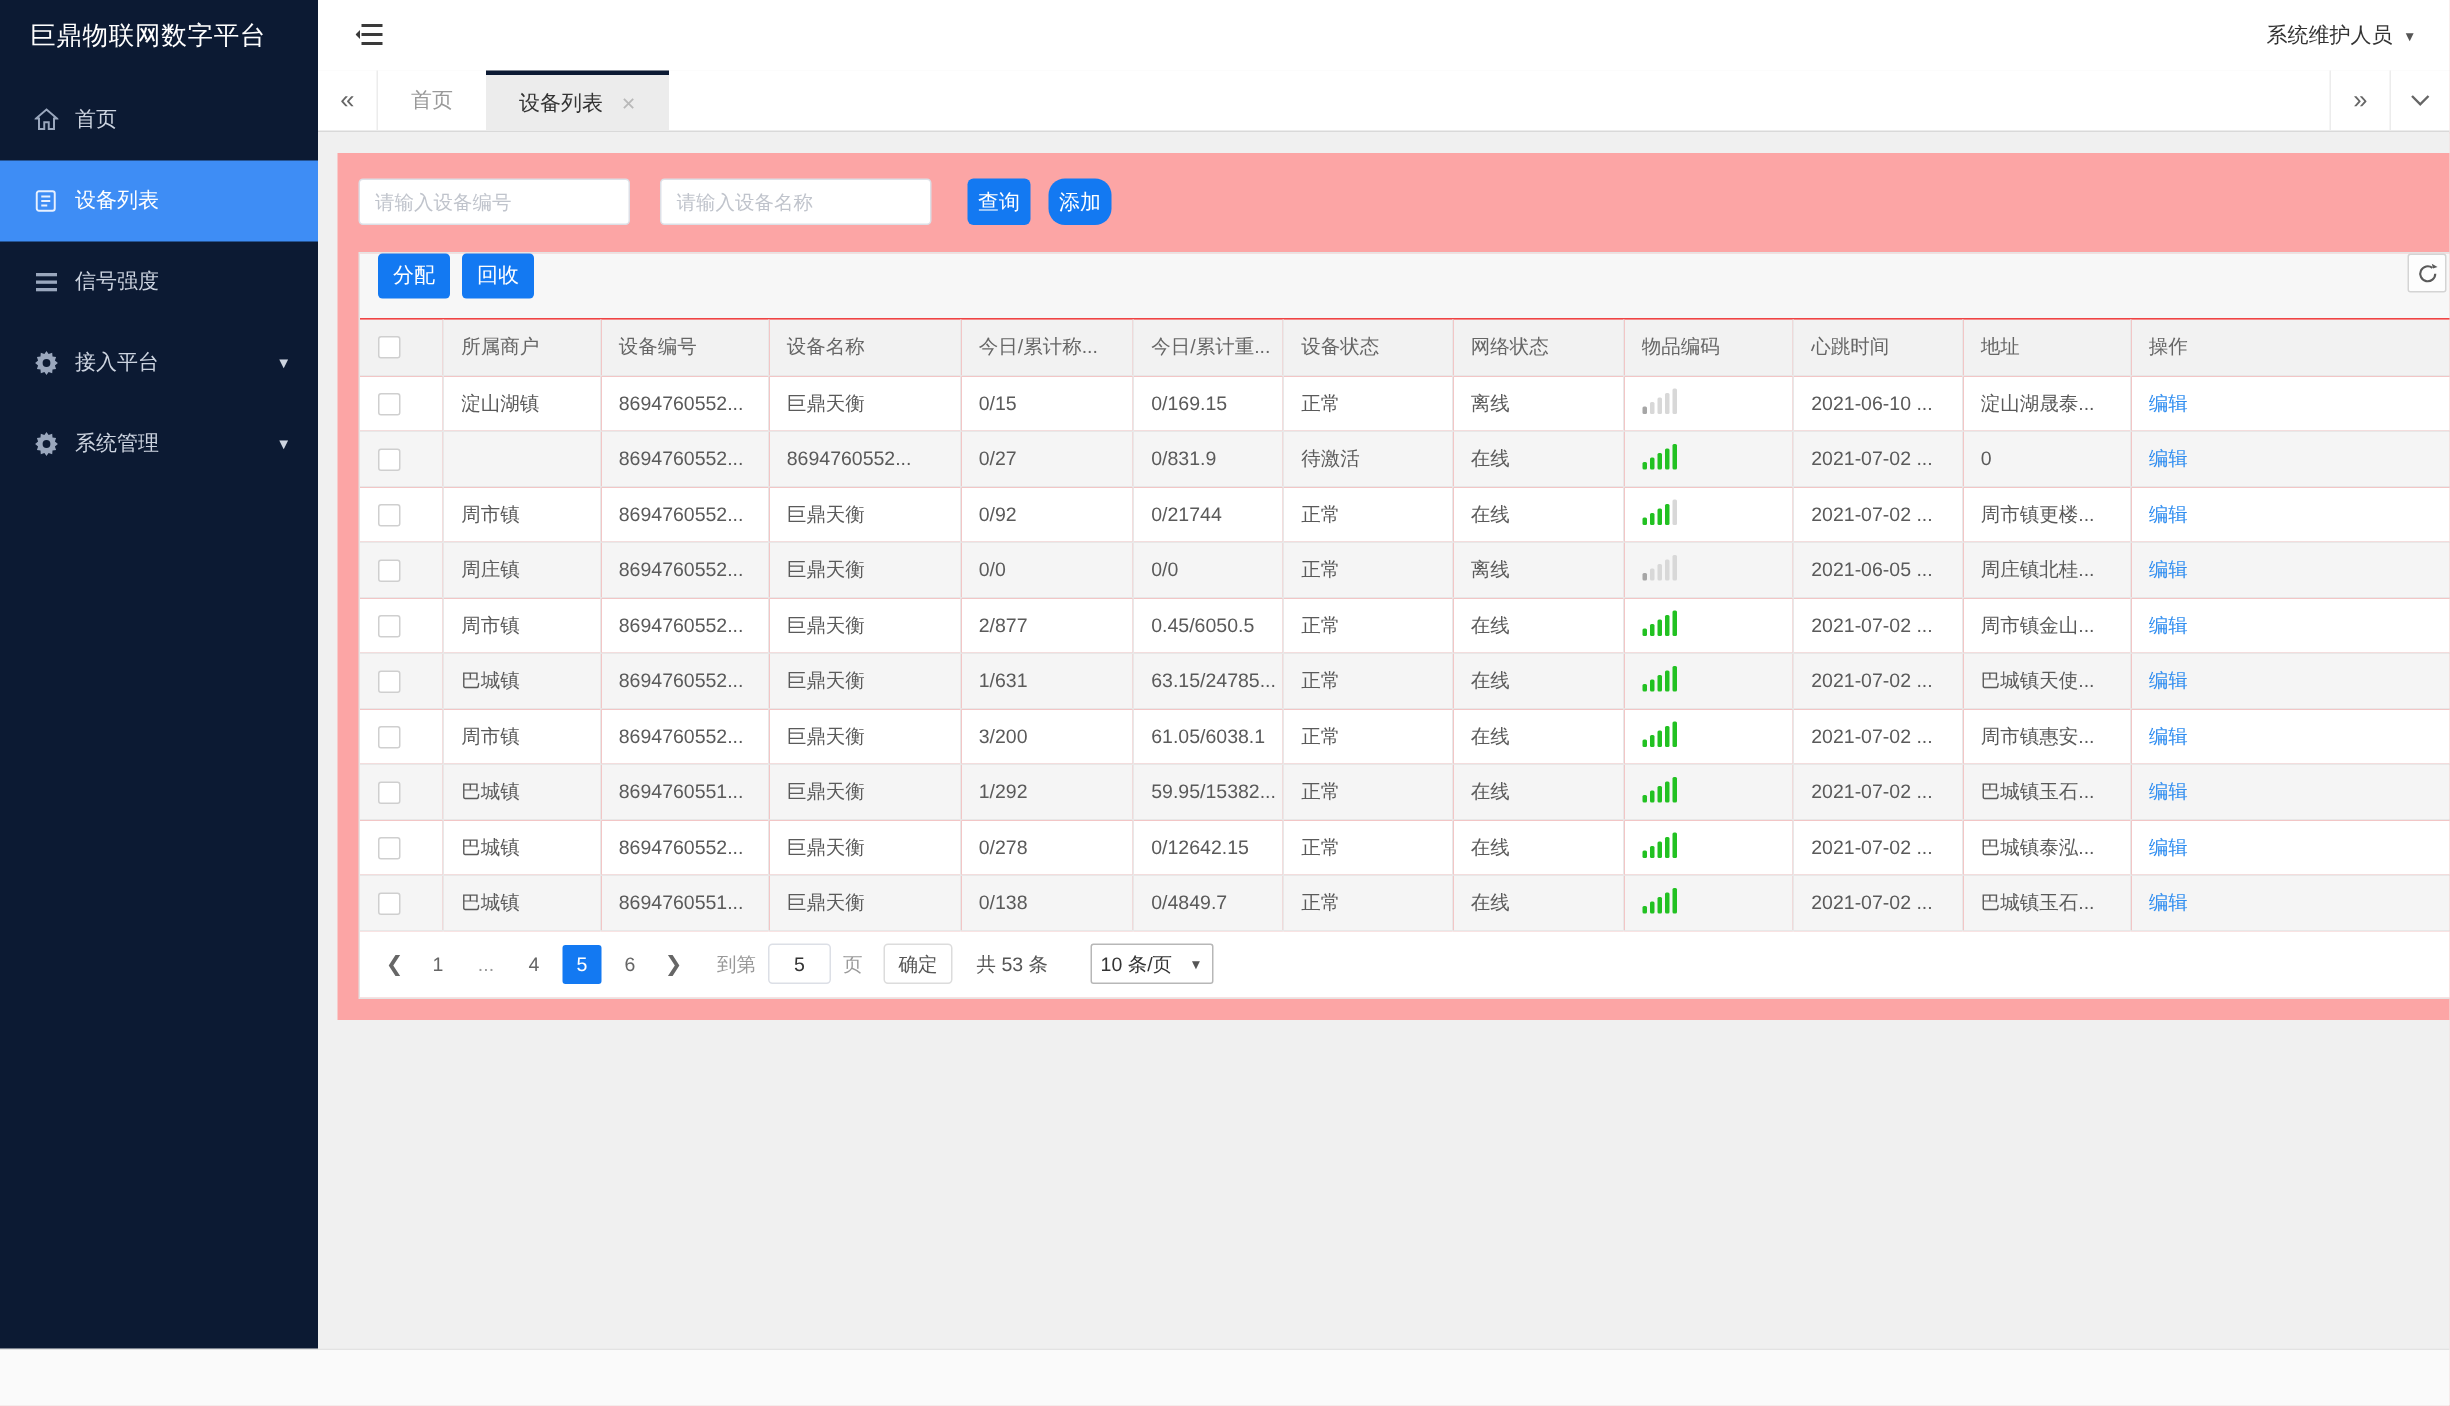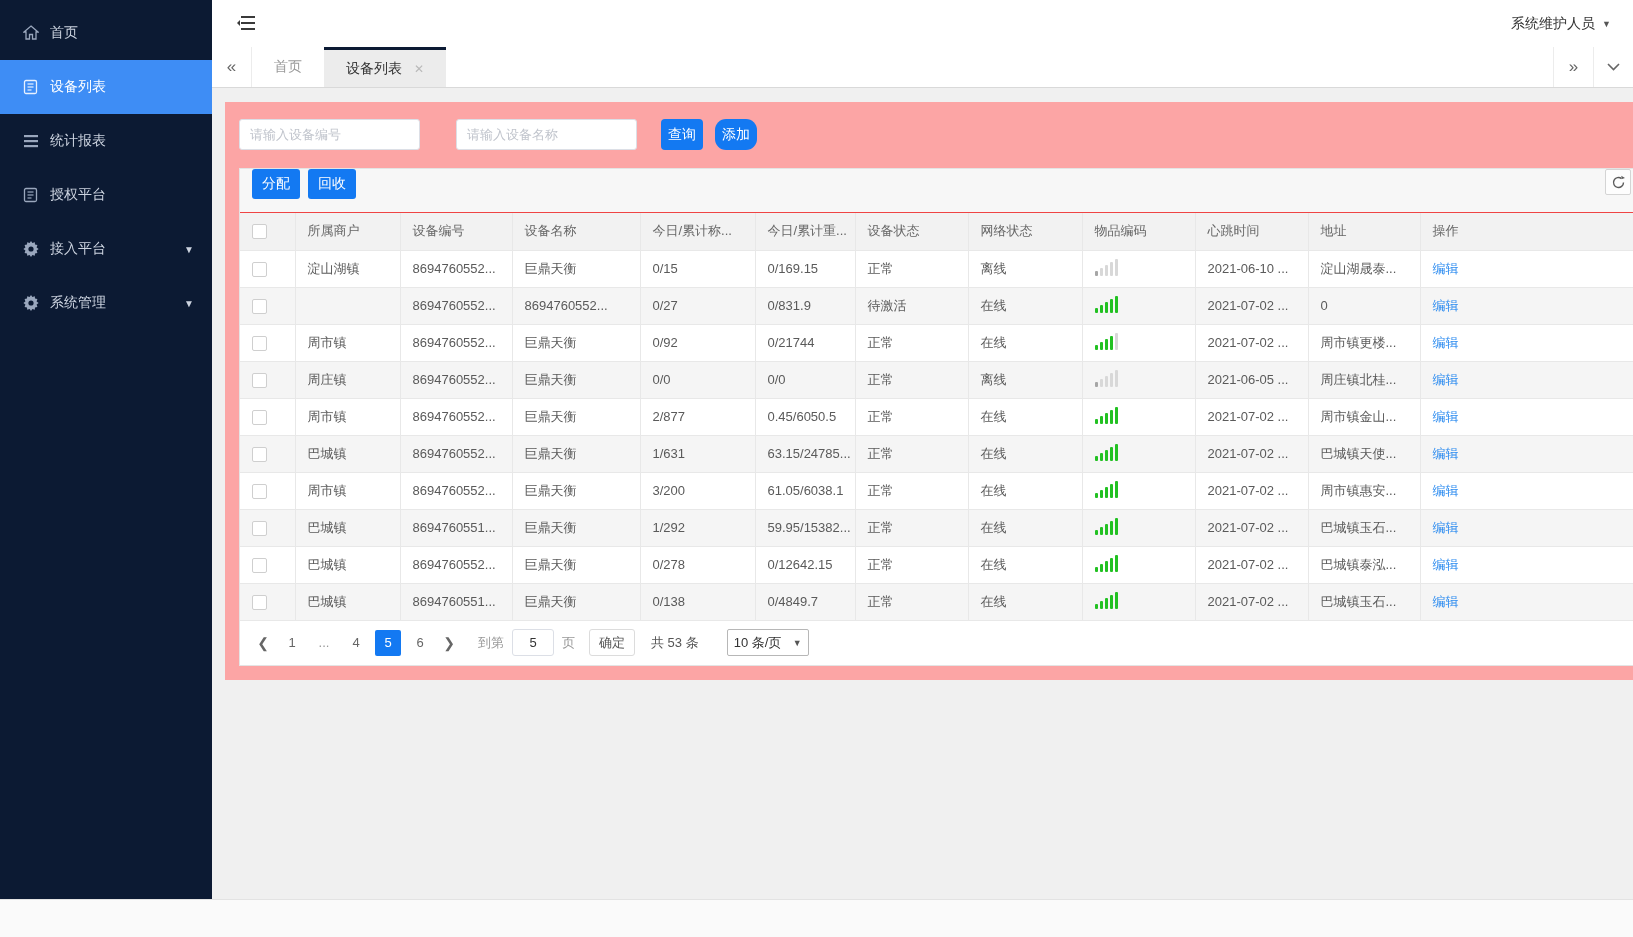--- a/index.html
+++ b/index.html
@@ -43,21 +43,21 @@
   
   .content { position:absolute; left:212px; top:89px; right:0; bottom:38px;
     background:#f0f0f0; overflow:hidden; }
   .panel { margin:13px; width:1541px; background:#fca5a5; padding:17px 14px 14px 14px; }
 
   .search-row { display:flex; align-items:center; }
   .search-input { width:181px; height:31px; border:1px solid #dcdfe6; border-radius:3px;
     padding:0 10px; font-size:13px; color:#333; outline:none;
     font-family:"Liberation Sans","DejaVu Sans",sans-serif; }
   .search-input::placeholder { color:#c0c4cc; }
-  .si-2 { margin-left:36px; }
+  .si-2 { margin-left:20px; }
   .btn-blue { background:#1379f2; color:#ffffff; border:none; border-radius:4px;
     font-size:14px; cursor:pointer; font-family:inherit; }
   .btn-query { width:42px; height:31px; margin-left:24px; }
   .btn-add { width:42px; height:31px; margin-left:12px;border-radius:11px; }
 
   .grid-box { margin-top:18px; border:1px solid #e4e4e4; }
   .grid-toolbar { height:44px; background:#f7f7f7; display:flex; align-items:flex-start;
     padding:0 12px; border-bottom:1px solid #ef4444; }
   .btn-assign,.btn-recycle { width:48px; height:30px; border-radius:3px; }
   .btn-recycle { margin-left:8px; }
@@ -106,20 +106,21 @@
   .size-select .caret { font-size:9px; color:#555; }
 
   .bottom-strip { position:absolute; left:0; bottom:0; width:100%; height:38px;
     background:#fafafa; border-top:1px solid #e3e3e3; }
   svg { display:block; }
 </style>
 </head>
 <body>
 
 <div class="sidebar">
+  <div class="sidebar-title">巨鼎物联网数字平台</div>
   <div class="menu" id="menu-root">
       <div class="menu-item">
         <span class="mi-icon">
           <svg width="16" height="16" viewBox="0 0 16 16">
             <path d="M8 1 L15 7 H13 V14 H9.5 V9.5 H6.5 V14 H3 V7 H1 Z" fill="none" stroke="currentColor" stroke-width="1.3"></path>
           </svg>
         </span>
         <span>首页</span>
       </div>
       <div class="menu-item active">
@@ -134,32 +135,21 @@
         <span>设备列表</span>
       </div>
       <div class="menu-item">
         <span class="mi-icon">
           <svg width="16" height="14" viewBox="0 0 16 14">
             <rect x="1" y="1" width="14" height="2.2" fill="currentColor"></rect>
             <rect x="1" y="6" width="14" height="2.2" fill="currentColor"></rect>
             <rect x="1" y="11" width="14" height="2.2" fill="currentColor"></rect>
           </svg>
         </span>
-        <span>统计报表</span>
-      </div>
-      <div class="menu-item">
-        <span class="mi-icon">
-          <svg width="15" height="16" viewBox="0 0 15 16">
-            <rect x="1.5" y="1.5" width="12" height="13" rx="1.5" fill="none" stroke="currentColor" stroke-width="1.3"></rect>
-            <line x1="4.5" y1="5" x2="10.5" y2="5" stroke="currentColor" stroke-width="1.2"></line>
-            <line x1="4.5" y1="8" x2="10.5" y2="8" stroke="currentColor" stroke-width="1.2"></line>
-            <line x1="4.5" y1="11" x2="8.5" y2="11" stroke="currentColor" stroke-width="1.2"></line>
-          </svg>
-        </span>
-        <span>授权平台</span>
+        <span>信号强度</span>
       </div>
       <div class="menu-item">
         <span class="mi-icon">
           <svg width="16" height="16" viewBox="0 0 16 16">
             <path d="M8 0 L9.4 2 L11.8 1.2 L12 3.6 L14.4 4 L13.6 6.4 L15.6 8 L13.6 9.6 L14.4 12 L12 12.4 L11.8 14.8 L9.4 14 L8 16 L6.6 14 L4.2 14.8 L4 12.4 L1.6 12 L2.4 9.6 L0.4 8 L2.4 6.4 L1.6 4 L4 3.6 L4.2 1.2 L6.6 2 Z" fill="currentColor"></path>
             <circle cx="8" cy="8" r="2.6" fill="#0c1a33"></circle>
           </svg>
         </span>
         <span>接入平台</span>
         <span class="caret">▼</span>

